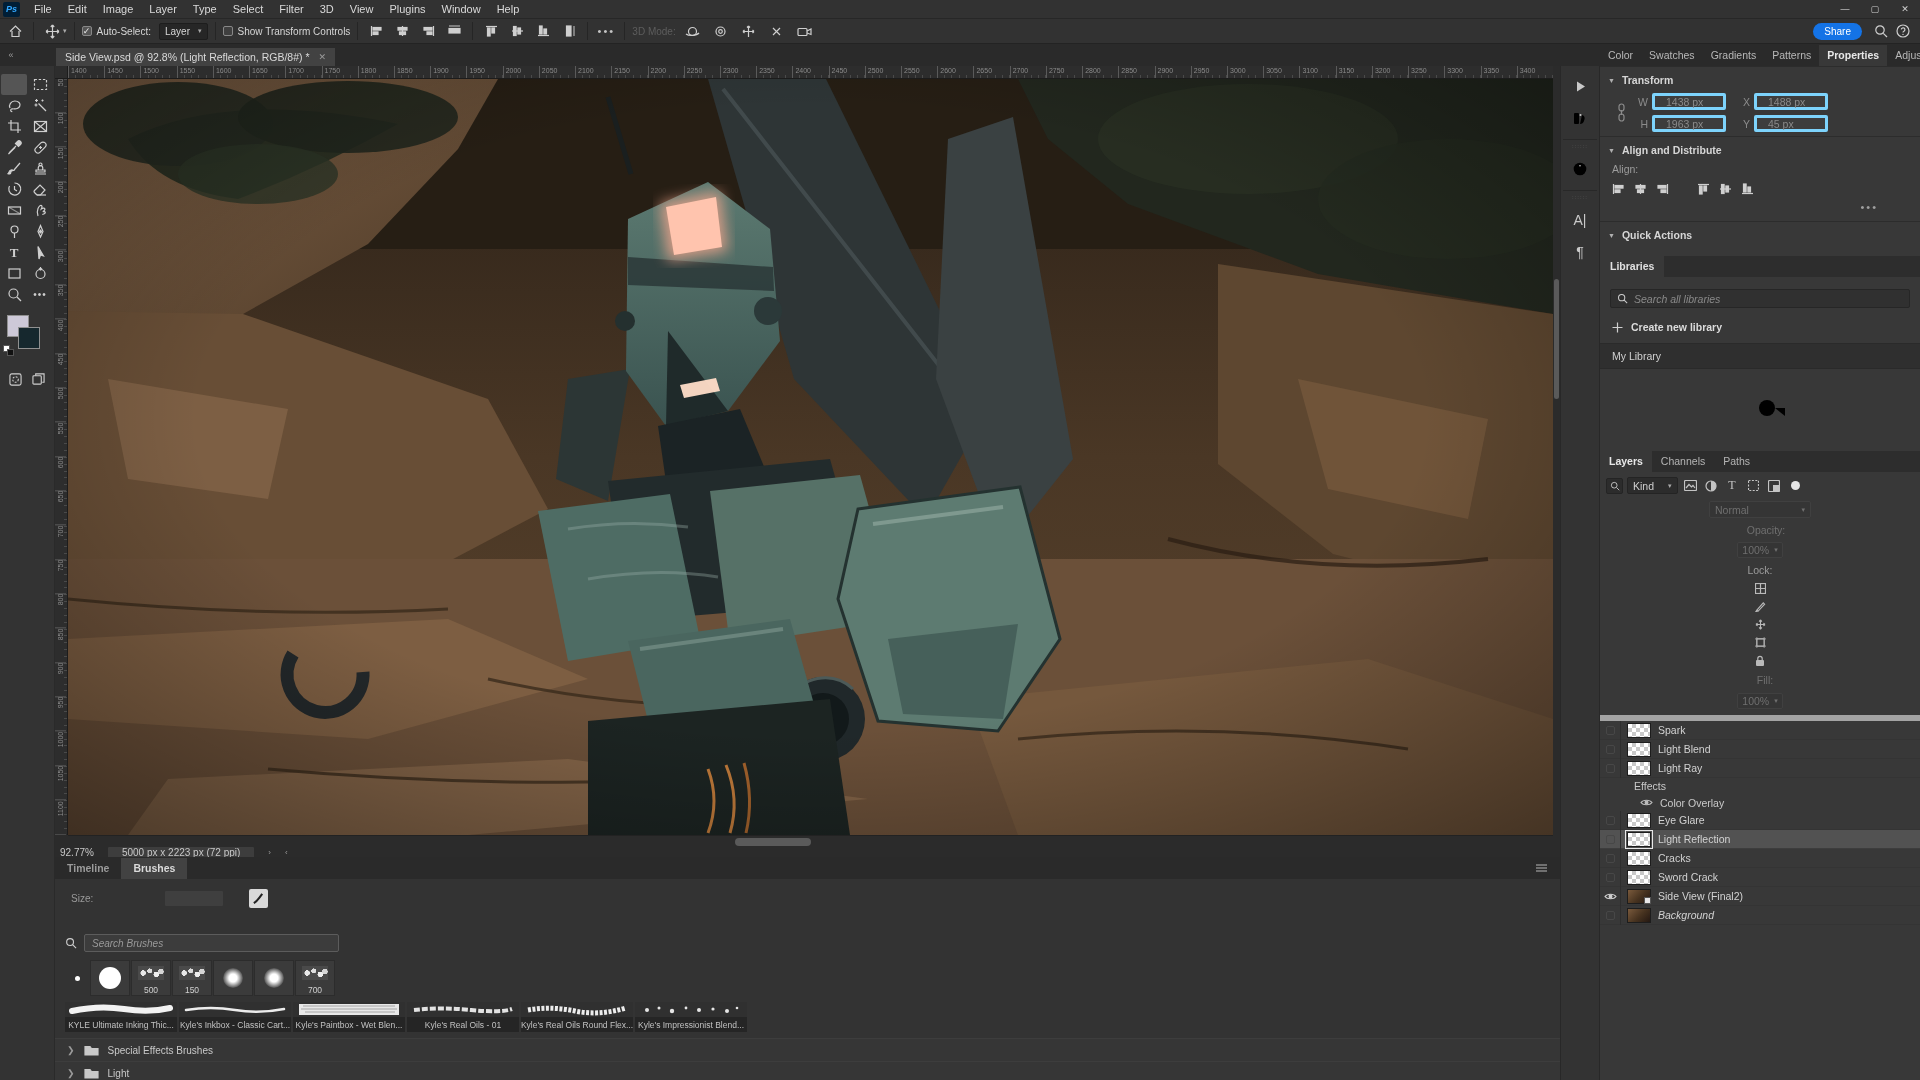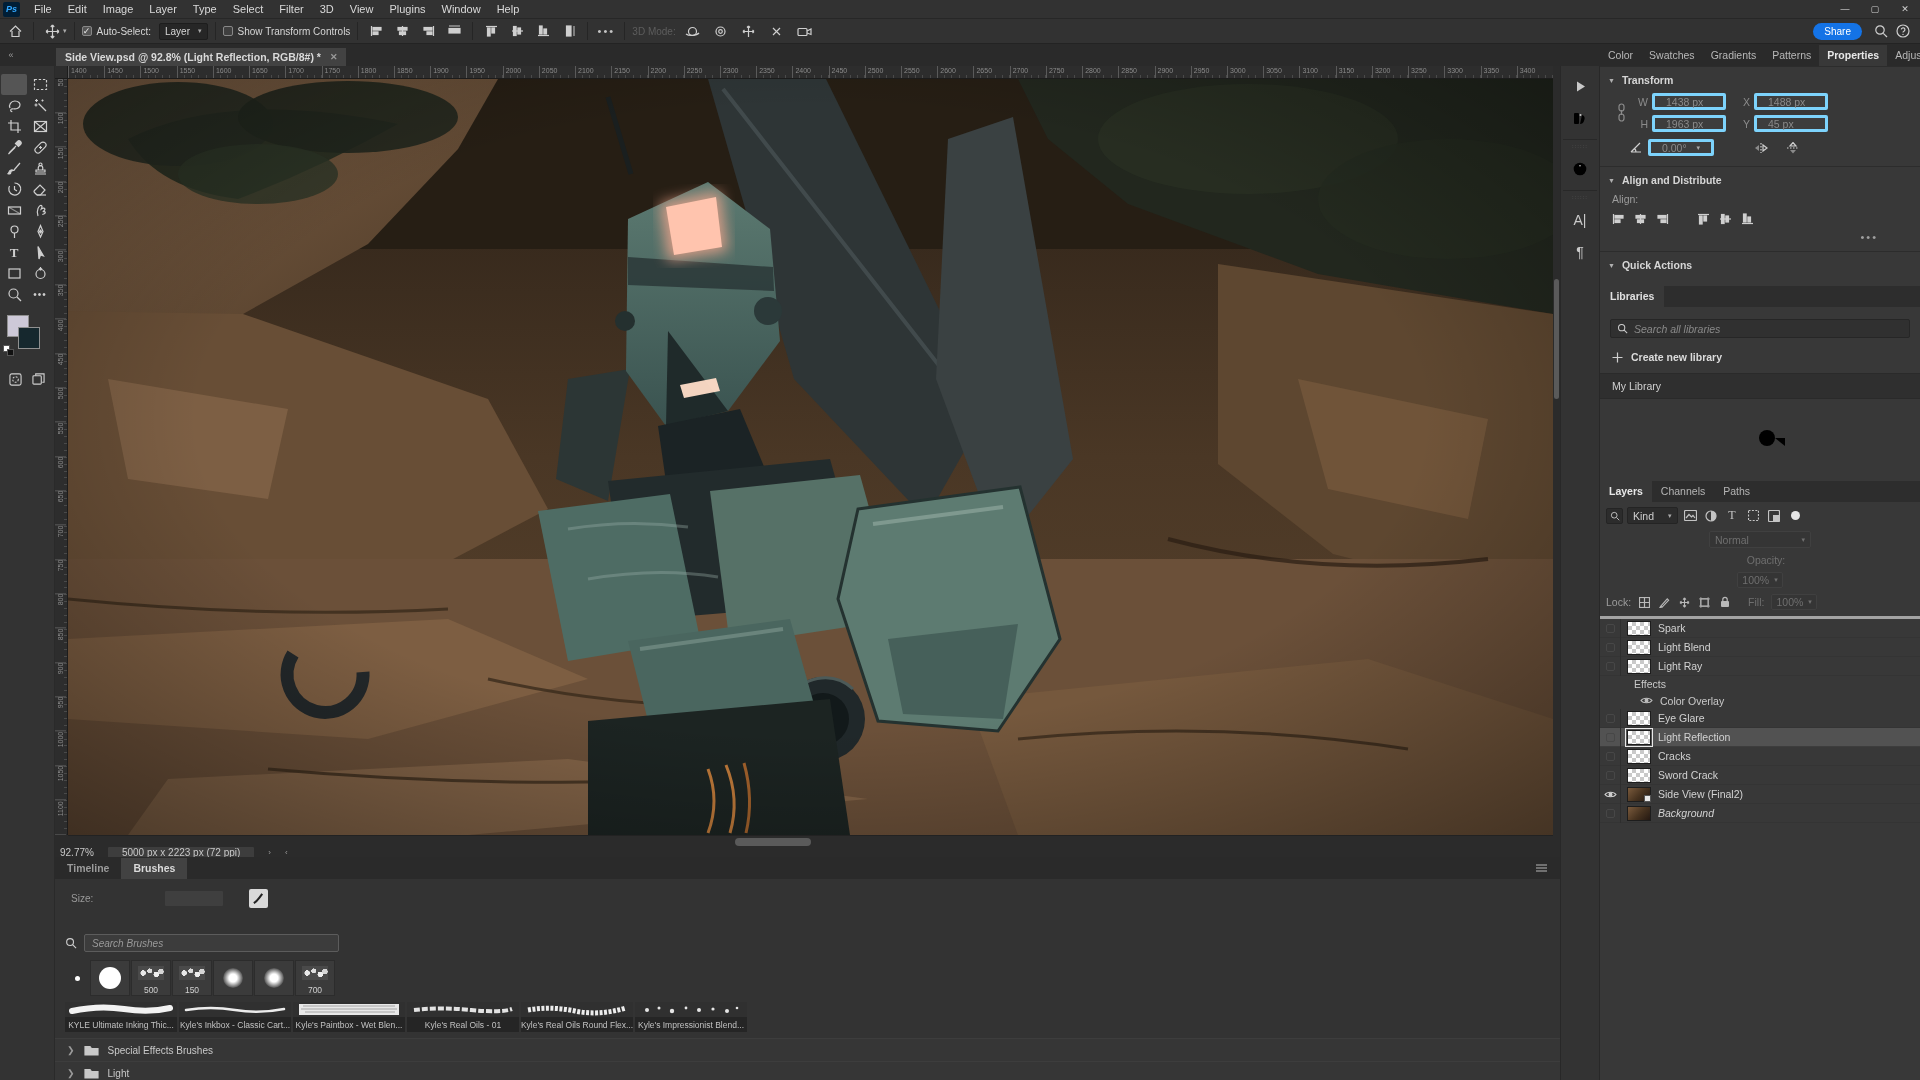--- a/index.html
+++ b/index.html
@@ -26,21 +26,21 @@
   .checkbox{width:10px;height:10px;border:1px solid #888;border-radius:2px;margin-right:5px;display:inline-flex;align-items:center;justify-content:center;font-size:9px;color:#e8e8e8;background:#3f3f3f;}
   .checkbox.on{background:#555;}
   .dropdown{background:#262626;border:1px solid #1d1d1d;border-radius:2px;height:17px;display:inline-flex;align-items:center;padding:0 5px;gap:8px;color:#d6d6d6;}
   .chev{font-size:7px;color:#aaa;}
   .optico{width:22px;height:20px;display:flex;align-items:center;justify-content:center;color:#c4c4c4;}
   .optico.grey{color:#5d5d5d;}
   #share-btn{background:var(--accent);color:#fff;border-radius:9px;height:17px;padding:0 11px;display:flex;align-items:center;font-size:10px;margin-right:8px;}
   
   #tabbar{left:0;top:44px;width:1600px;height:22px;background:var(--tabbar);display:flex;align-items:flex-end;z-index:20;}
   #collapse-left{width:22px;color:#9a9a9a;font-size:9px;text-align:center;padding-bottom:6px;}
-  #doc-tab{height:18px;background:var(--tabactive);display:flex;align-items:center;padding:0 9px;font-size:10.5px;color:#dadada;gap:9px;margin-left:34px;font-weight:bold;}
+  #doc-tab{height:18px;background:var(--tabactive);display:flex;align-items:center;padding:0 9px;font-size:10.5px;color:#dadada;gap:9px;margin-left:34px;}
   #doc-tab .close{color:#9a9a9a;font-size:9px;}
   
   #toolbar{left:0;top:66px;width:55px;height:1014px;background:var(--panel2);border-right:1px solid #2a2a2a;z-index:10;}
   #tools{display:grid;grid-template-columns:26px 26px;justify-content:center;padding-top:8px;}
   .tool{width:26px;height:21px;display:flex;align-items:center;justify-content:center;color:#cfcfcf;border-radius:2px;}
   .tool.sel{background:#555;color:#fff;}
   #color-wells{position:relative;width:40px;height:46px;margin:10px auto 0 auto;}
   #fg-swatch{position:absolute;left:0;top:0;width:22px;height:22px;border:1px solid #909090;}
   #bg-swatch{position:absolute;left:11px;top:12px;width:22px;height:22px;border:1px solid #909090;}
   #mini-swatch{position:absolute;left:-4px;top:30px;width:11px;height:11px;}
@@ -99,23 +99,23 @@
   
   #layertabs{height:21px;background:#2d2d2d;display:flex;align-items:flex-end;margin-top:14px;}
   .ltab{padding:4px 9px 5px 9px;color:#b5b5b5;}
   .ltab.active{background:var(--panel);color:#e8e8e8;font-weight:bold;}
   #filter-row{display:flex;align-items:center;gap:4px;padding:5px 6px 4px 6px;}
   #kind-dd{background:#2c2c2c;border:1px solid #242424;border-radius:2px;height:17px;display:flex;align-items:center;gap:14px;padding:0 5px;color:#cfcfcf;}
   .kfi{width:17px;height:16px;display:flex;align-items:center;justify-content:center;color:#c4c4c4;font-size:10px;}
   #blend-row{display:flex;align-items:center;gap:6px;padding:3px 6px;color:#6f6f6f;flex-direction:column;}
   #blend-dd{background:#353535;border:1px solid #404040;border-radius:2px;height:17px;width:102px;display:flex;align-items:center;justify-content:space-between;padding:0 5px;color:#6f6f6f;}
   .mini-box{background:#353535;border:1px solid #404040;border-radius:2px;height:16px;display:flex;align-items:center;gap:5px;padding:0 4px;color:#6f6f6f;}
-  #lock-row{display:flex;align-items:center;gap:7px;padding:3px 6px 6px 6px;color:#9c9c9c;}
+  #lock-row{display:flex;align-items:center;gap:7px;padding:3px 6px 6px 6px;color:#9c9c9c;flex-direction:column;}
   #lock-row .lki{color:#b9b9b9;width:13px;display:flex;justify-content:center;}
-  #layerlist{border-top:3px solid #a3a3a3;}
+  #layerlist{border-top:6px solid #a3a3a3;}
   .lrow{display:flex;align-items:center;height:19px;border-bottom:1px solid #333a;}
   .lrow.sel{background:var(--selrow);}
   .eyewell{width:21px;height:19px;border-right:1px solid #2e2e2e;display:flex;align-items:center;justify-content:center;color:#cfcfcf;}
   .eyewell .empty{width:9px;height:9px;border:1px solid #474747;border-radius:2px;}
   .lthumb{width:24px;height:15px;margin:0 7px 0 6px;border:1px solid #1d1d1d;position:relative;
     background:conic-gradient(#c9c9c9 25%,#fff 25% 50%,#c9c9c9 50% 75%,#fff 75%);background-size:8px 8px;}
   .lthumb.photo{background:linear-gradient(135deg,#7a5a3c 0%,#46321f 55%,#241812 100%);}
   .lthumb.sel-th{outline:1px solid #e8e8e8;outline-offset:1px;}
   .lthumb .sobadge{position:absolute;right:-1px;bottom:-1px;width:7px;height:7px;background:#e8e8e8;border:1px solid #555;}
   .lname{color:#d2d2d2;}
@@ -927,47 +927,20 @@
       </span>
     <span class="tr-lab">W</span>
     <span class="tr-box">1438 px</span>
     <span class="tr-lab">X</span>
     <span class="tr-box">1488 px</span>
     <span class="tr-lab">H</span>
     <span class="tr-box">1963 px</span>
     <span class="tr-lab">Y</span>
     <span class="tr-box">45 px</span>
   </div>
-  <div id="angle-row">
-    <span class="ico">
-        <svg width="12" height="11" viewBox="0 0 12 11">
-          <path d="M1 10 L10 1 M1 10 H11 M6 10 A5 5 0 0 0 4.5 6.5"></path>
-        </svg>
-      </span>
-    <span class="tr-box">
-      <span>0.00°</span>
-      <span class="chev">▾</span>
-    </span>
-    <span id="flip-icons">
-      <span class="ico">
-          <svg width="14" height="12" viewBox="0 0 14 12">
-            <path d="M7 1v10" stroke-dasharray="1.5 1.5"></path>
-            <path d="M5 3 L1 6 L5 9 Z" fill="#8a8a8a" stroke="none"></path>
-            <path d="M9 3 L13 6 L9 9 Z"></path>
-          </svg>
-        </span>
-      <span class="ico">
-          <svg width="14" height="12" viewBox="0 0 14 12">
-            <path d="M1 6h12" stroke-dasharray="1.5 1.5"></path>
-            <path d="M4 4 L7 0.5 L10 4 Z"></path>
-            <path d="M4 8 L7 11.5 L10 8 Z" fill="#8a8a8a" stroke="none"></path>
-          </svg>
-        </span>
-    </span>
-  </div>
   <div class="sec-sep"></div>
 
   <div class="sec-head">
     <span class="tri">▼</span>
     <span>Align and Distribute</span>
   </div>
   <div id="align-label">Align:</div>
   <div id="align-icons">
       <span class="ico">
         <svg width="13" height="12" viewBox="0 0 13 12" fill="none" stroke="currentColor" stroke-width="1.2">

